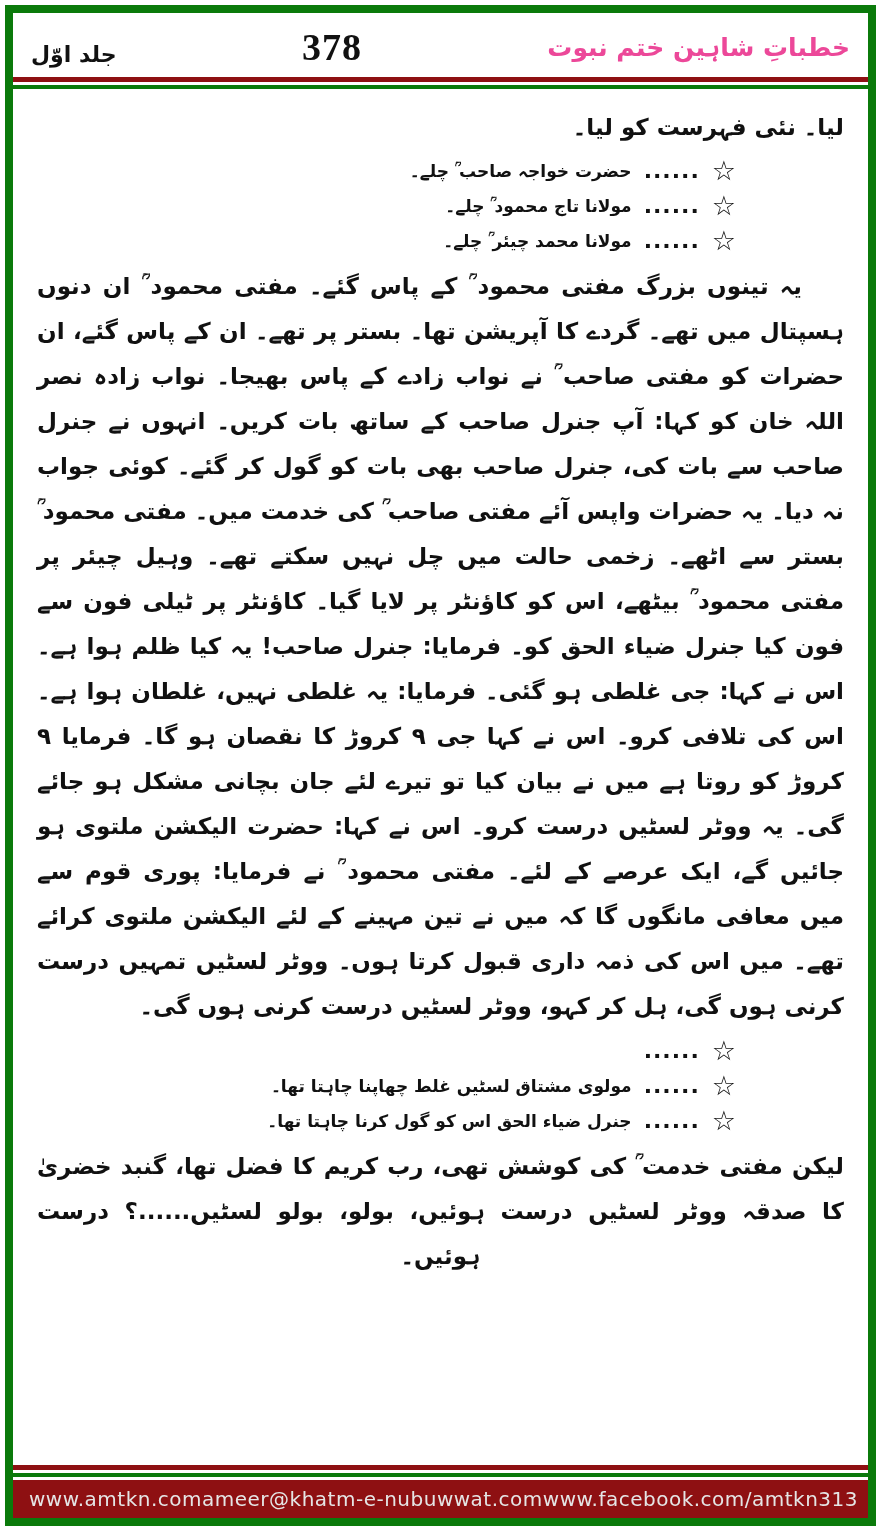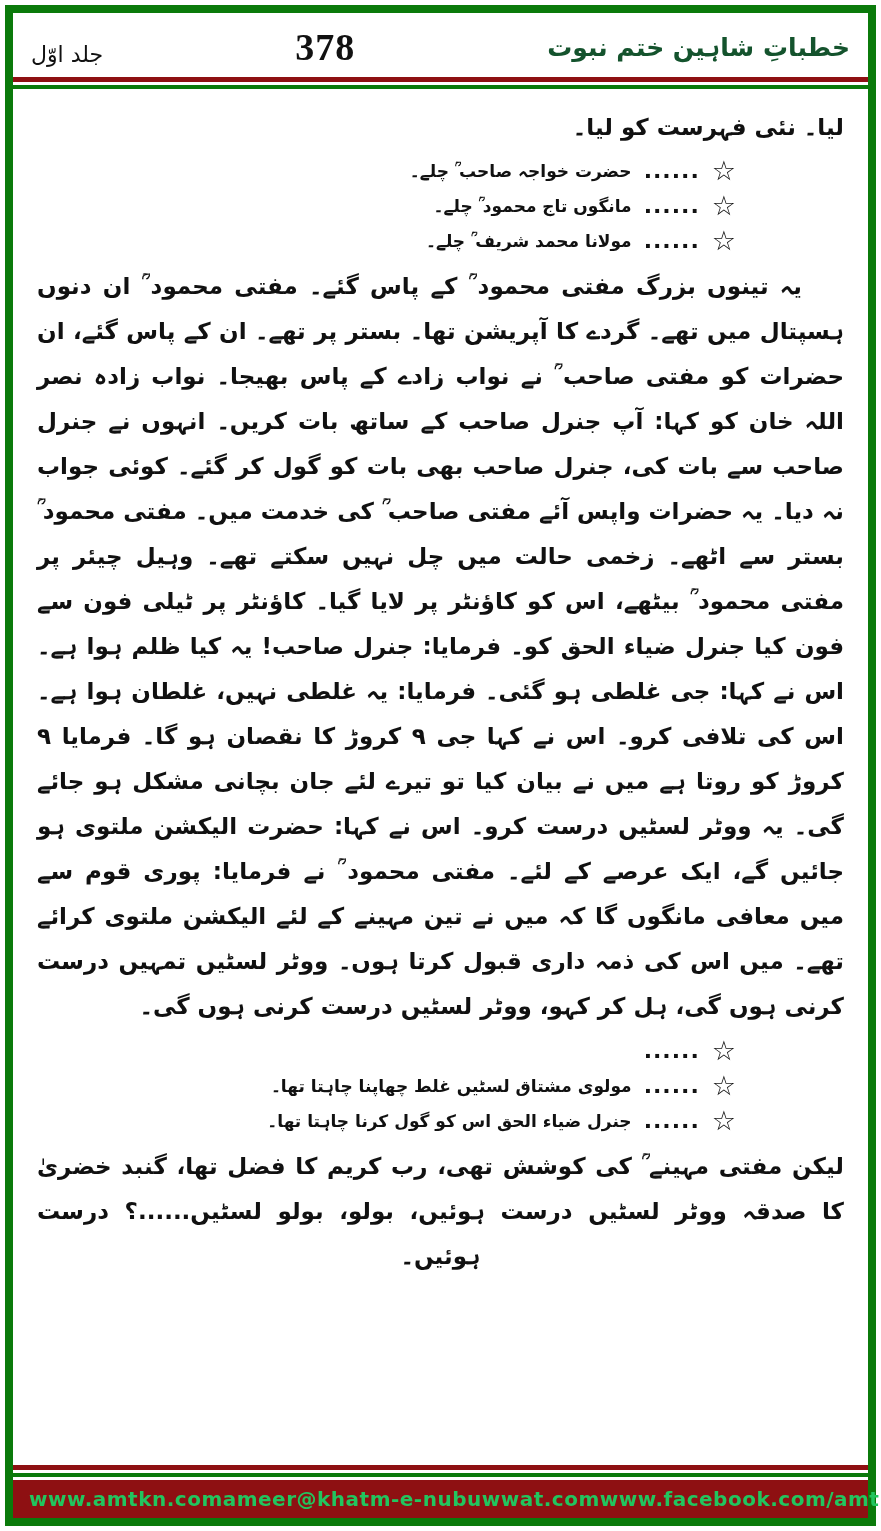--- a/index.html
+++ b/index.html
@@ -2,43 +2,43 @@
 <html lang="ur"><head>
 <meta charset="utf-8">
 <style>
   html,body{margin:0;padding:0;background:#ffffff;}
   body{width:881px;height:1531px;font-family:"DejaVu Sans",sans-serif;color:#111;}
   .page{box-sizing:border-box;width:881px;height:1531px;padding:5px;background:#fff;}
   .frame{box-sizing:border-box;height:100%;border:8px solid #0b7a0b;display:flex;flex-direction:column;background:#fff;}
 
   
   .hdr{display:flex;align-items:center;justify-content:space-between;padding:12px 18px 8px;}
-  .hdr .vol{font-size:22px;font-weight:normal;margin-top:14px;}
+  .hdr .vol{font-size:22px;font-weight:bold;margin-top:14px;}
   .hdr .pnum{font-family:Liberation Serif, serif;font-size:38px;font-weight:bold;letter-spacing:1px;}
-  .hdr .ttl{font-size:25px;font-weight:bold;color:#14532d;direction:rtl;}
+  .hdr .ttl{font-size:25px;font-weight:bold;color:#ec4899;direction:rtl;}
 
   .rule{width:100%;}
   .rule-red{height:5px;background:#8e1012;}
   .rule-green{height:4px;background:#0b7a0b;margin-top:3px;}
 
   
   main{flex:1;direction:rtl;padding:16px 24px 0;overflow:hidden;}
   .intro{font-size:23px;font-weight:bold;line-height:44px;margin:0 0 6px;}
   .bullet{display:flex;align-items:center;gap:12px;padding-right:108px;margin:8px 0;font-weight:bold;}
   .bullet .star{font-size:27px;line-height:1;color:#111;}
   .bullet .dots{font-size:22px;letter-spacing:1px;}
   .bullet .btxt{font-size:17px;}
   .para{font-size:23px;font-weight:bold;line-height:45px;text-align:justify;margin:10px 0 0;}
   .para.indent{text-indent:42px;}
   .para.center-last{text-align-last:center;}
 
   
   .foot-rules{margin-top:auto;}
   .fbar{background:#8e1012;display:flex;align-items:center;justify-content:space-between;padding:7px 16px;margin-top:3px;}
-  .fbar span{color:#22c55e;font-weight:bold;font-size:20px;letter-spacing:.5px;white-space:nowrap;}
+  .fbar span{color:#e5e5e5;font-weight:normal;font-size:20px;letter-spacing:.5px;white-space:nowrap;}
 </style>
 </head>
 <body>
 
 <div class="page">
   <div class="frame">
 
     <header class="hdr">
       <div class="vol">جلد اوّل</div>
       <div class="pnum">378</div>
@@ -51,46 +51,46 @@
       <p class="intro">لیا۔ نئی فہرست کو لیا۔</p>
 
       <div class="bullet">
         <span class="star">☆</span>
         <span class="dots">......</span>
         <span class="btxt">حضرت خواجہ صاحب ؒ چلے۔</span>
       </div>
       <div class="bullet">
         <span class="star">☆</span>
         <span class="dots">......</span>
-        <span class="btxt">مانگوں تاج محمود ؒ چلے۔</span>
+        <span class="btxt">مولانا تاج محمود ؒ چلے۔</span>
       </div>
       <div class="bullet">
         <span class="star">☆</span>
         <span class="dots">......</span>
-        <span class="btxt">مولانا محمد شریف ؒ چلے۔</span>
+        <span class="btxt">مولانا محمد چیئر ؒ چلے۔</span>
       </div>
 
       <p class="para indent">یہ تینوں بزرگ مفتی محمود ؒ کے پاس گئے۔ مفتی محمود ؒ ان دنوں ہسپتال میں تھے۔ گردے کا آپریشن تھا۔ بستر پر تھے۔ ان کے پاس گئے، ان حضرات کو مفتی صاحب ؒ نے نواب زادے کے پاس بھیجا۔ نواب زادہ نصر اللہ خان کو کہا: آپ جنرل صاحب کے ساتھ بات کریں۔ انہوں نے جنرل صاحب سے بات کی، جنرل صاحب بھی بات کو گول کر گئے۔ کوئی جواب نہ دیا۔ یہ حضرات واپس آئے مفتی صاحب ؒ کی خدمت میں۔ مفتی محمود ؒ بستر سے اٹھے۔ زخمی حالت میں چل نہیں سکتے تھے۔ وہیل چیئر پر مفتی محمود ؒ بیٹھے، اس کو کاؤنٹر پر لایا گیا۔ کاؤنٹر پر ٹیلی فون سے فون کیا جنرل ضیاء الحق کو۔ فرمایا: جنرل صاحب! یہ کیا ظلم ہوا ہے۔ اس نے کہا: جی غلطی ہو گئی۔ فرمایا: یہ غلطی نہیں، غلطان ہوا ہے۔ اس کی تلافی کرو۔ اس نے کہا جی ۹ کروڑ کا نقصان ہو گا۔ فرمایا ۹ کروڑ کو روتا ہے میں نے بیان کیا تو تیرے لئے جان بچانی مشکل ہو جائے گی۔ یہ ووٹر لسٹیں درست کرو۔ اس نے کہا: حضرت الیکشن ملتوی ہو جائیں گے، ایک عرصے کے لئے۔ مفتی محمود ؒ نے فرمایا: پوری قوم سے میں معافی مانگوں گا کہ میں نے تین مہینے کے لئے الیکشن ملتوی کرائے تھے۔ میں اس کی ذمہ داری قبول کرتا ہوں۔ ووٹر لسٹیں تمہیں درست کرنی ہوں گی، ہل کر کہو، ووٹر لسٹیں درست کرنی ہوں گی۔</p>
 
       <div class="bullet">
         <span class="star">☆</span>
         <span class="dots">......</span>
       </div>
       <div class="bullet">
         <span class="star">☆</span>
         <span class="dots">......</span>
         <span class="btxt">مولوی مشتاق لسٹیں غلط چھاپنا چاہتا تھا۔</span>
       </div>
       <div class="bullet">
         <span class="star">☆</span>
         <span class="dots">......</span>
         <span class="btxt">جنرل ضیاء الحق اس کو گول کرنا چاہتا تھا۔</span>
       </div>
 
-      <p class="para center-last">لیکن مفتی مہینے ؒ کی کوشش تھی، رب کریم کا فضل تھا، گنبد خضریٰ کا صدقہ ووٹر لسٹیں درست ہوئیں، بولو، بولو لسٹیں......؟ درست ہوئیں۔</p>
+      <p class="para center-last">لیکن مفتی خدمت ؒ کی کوشش تھی، رب کریم کا فضل تھا، گنبد خضریٰ کا صدقہ ووٹر لسٹیں درست ہوئیں، بولو، بولو لسٹیں......؟ درست ہوئیں۔</p>
     </main>
 
     <div class="foot-rules">
       <div class="rule rule-red"></div>
       <div class="rule rule-green"></div>
     </div>
     <div class="fbar">
       <span>www.amtkn.com</span>
       <span>ameer@khatm-e-nubuwwat.com</span>
       <span>www.facebook.com/amtkn313</span>

